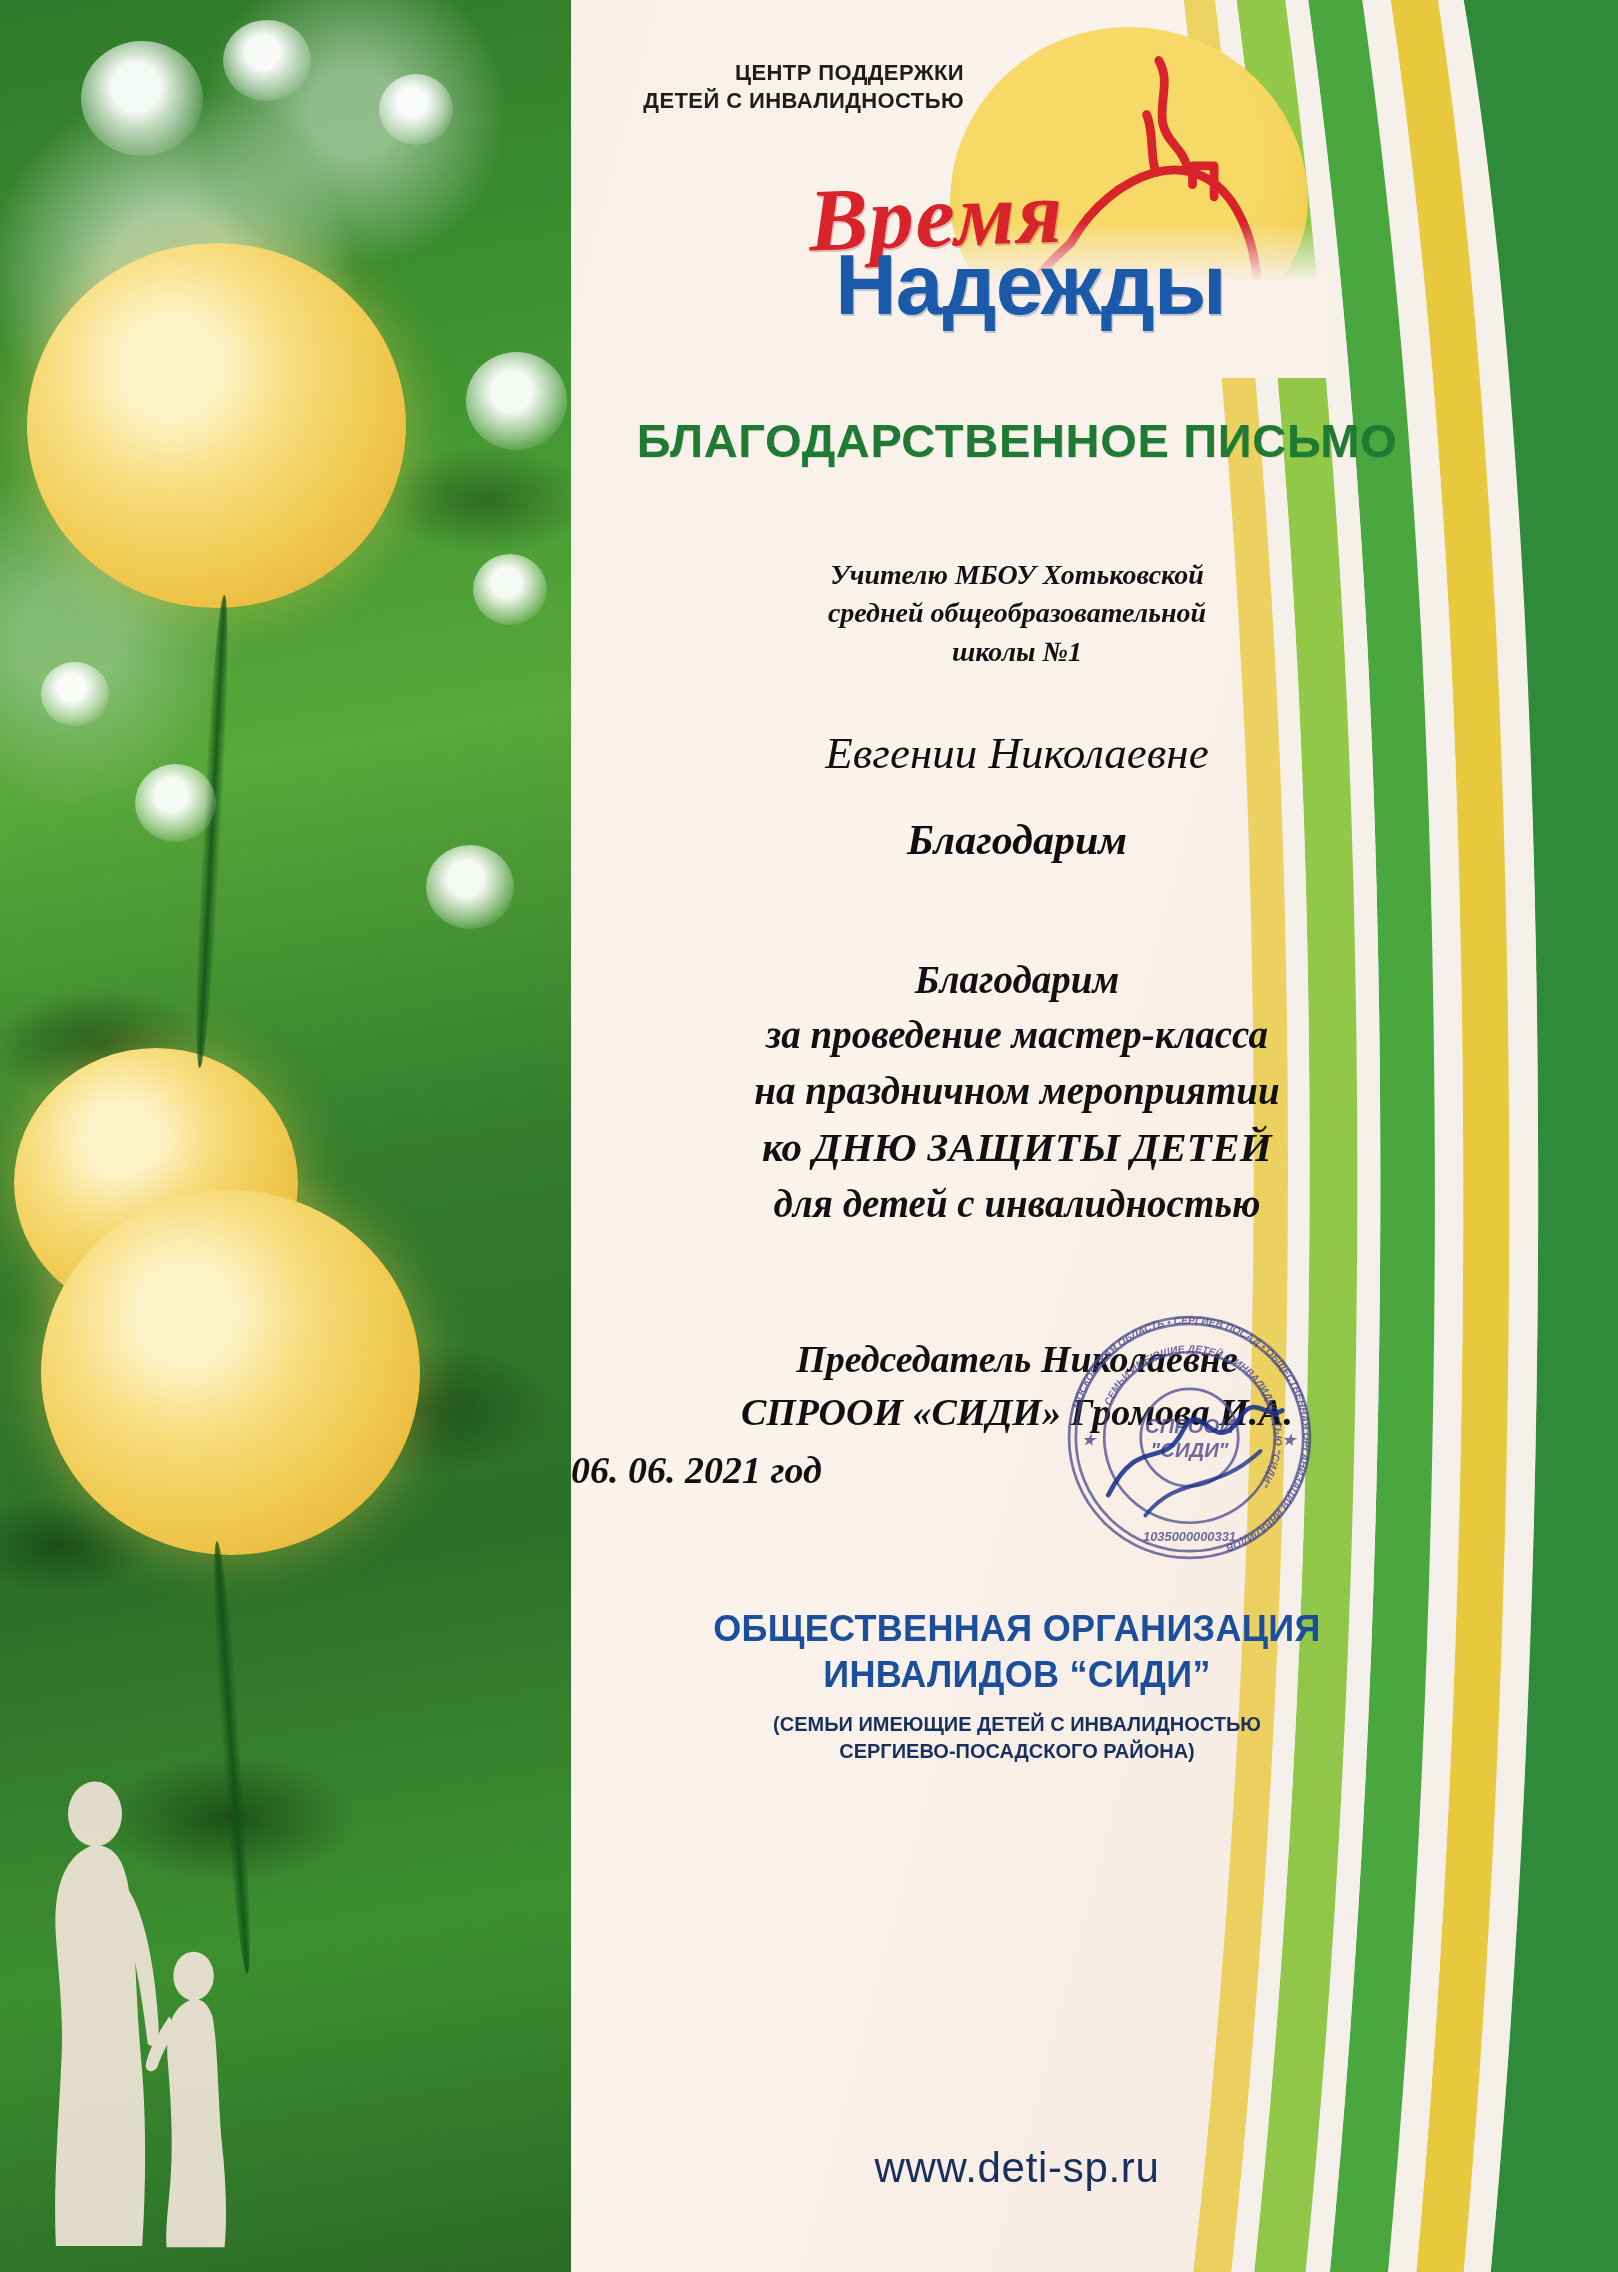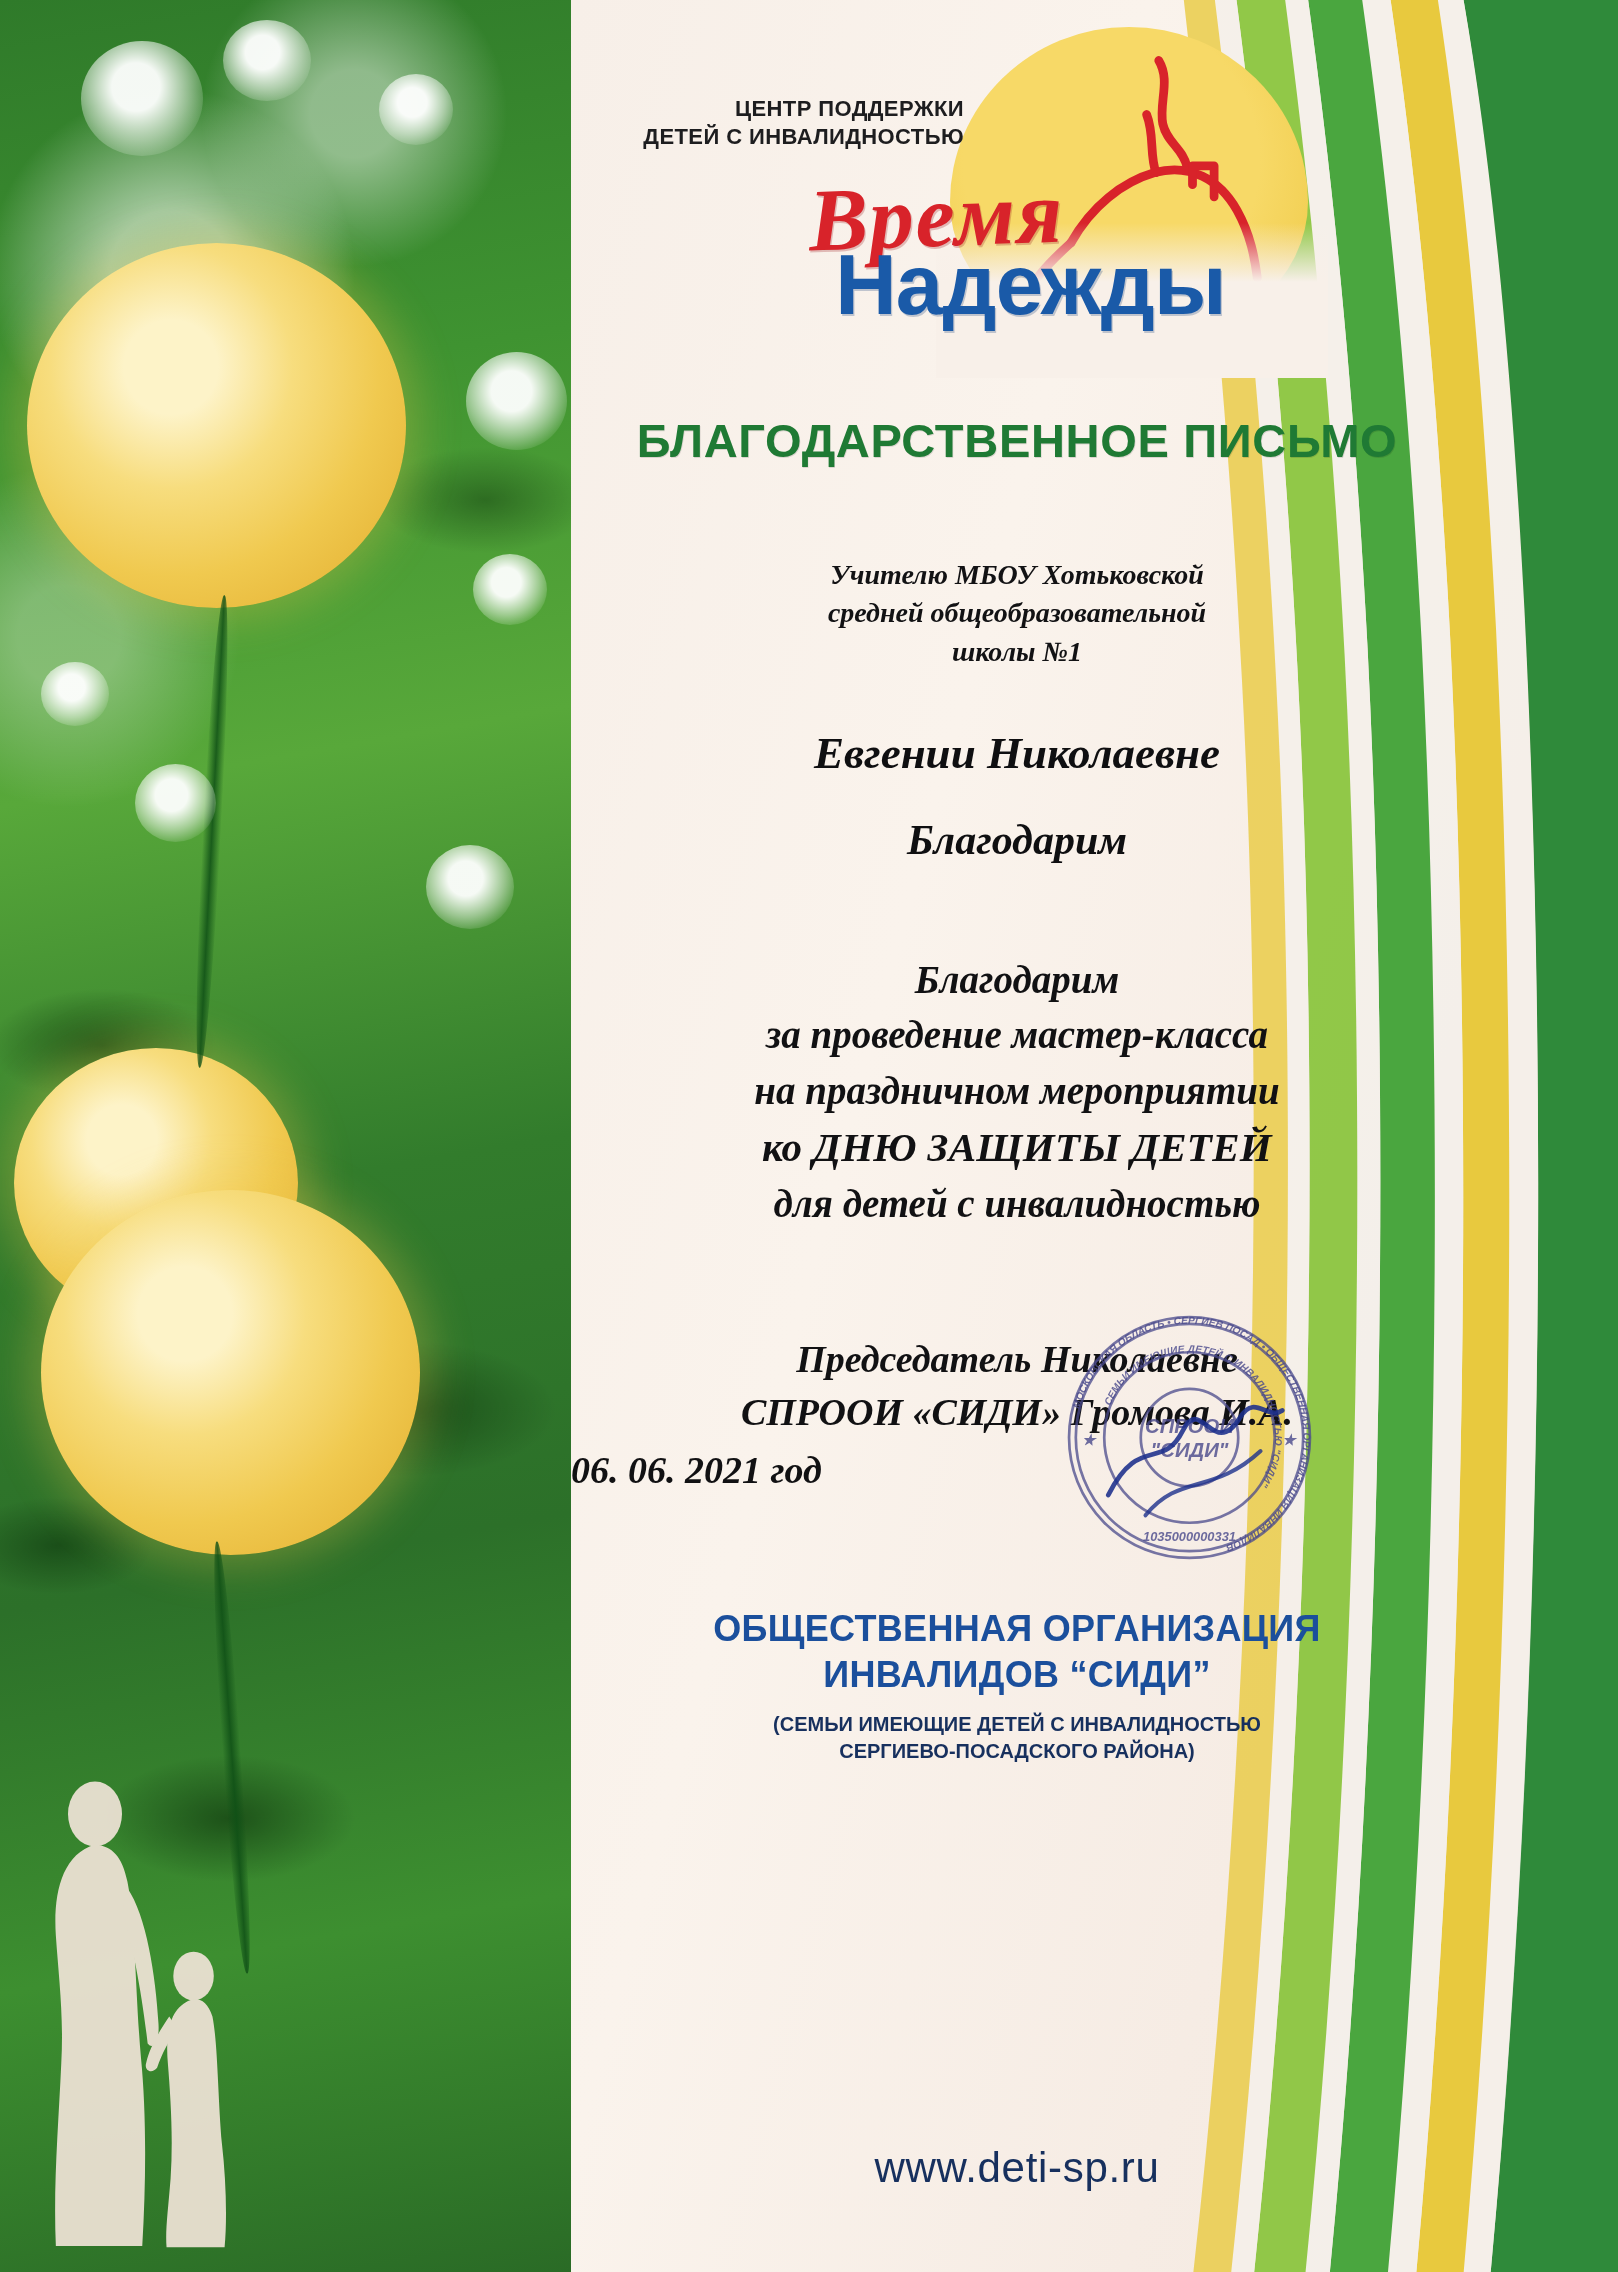--- a/index.html
+++ b/index.html
@@ -147,21 +147,20 @@
     left: 41px;
     top: 39px;
     width: 352px;
     text-align: right;
     font-family: "Liberation Sans", sans-serif;
     font-weight: bold;
     font-size: 22px;
     line-height: 1.28;
     letter-spacing: 0.4px;
     color: #1d1d1f;
-    margin-top: 36px;
   }
   .logo-strokes {
     position: absolute;
     left: 419px;
     top: 20px;
     width: 297px;
     height: 284px;
   }
   .logo-strokes svg { width: 100%; height: 100%; }
   .logo-vremya {
@@ -207,21 +206,21 @@
     font-style: italic;
     font-weight: bold;
     font-size: 28px;
     line-height: 1.38;
     color: #121214;
   }
   .recipient-name {
     margin-top: 49px;
     font-family: "Liberation Serif", serif;
     font-style: italic;
-    font-weight: bold;
+    font-weight: normal;
     font-size: 45px;
     line-height: 1.5;
     color: #0f0f11;
   }
   .recipient-surname {
     margin-top: 28px;
     font-family: "Liberation Serif", serif;
     font-style: italic;
     font-weight: bold;
     font-size: 42px;

